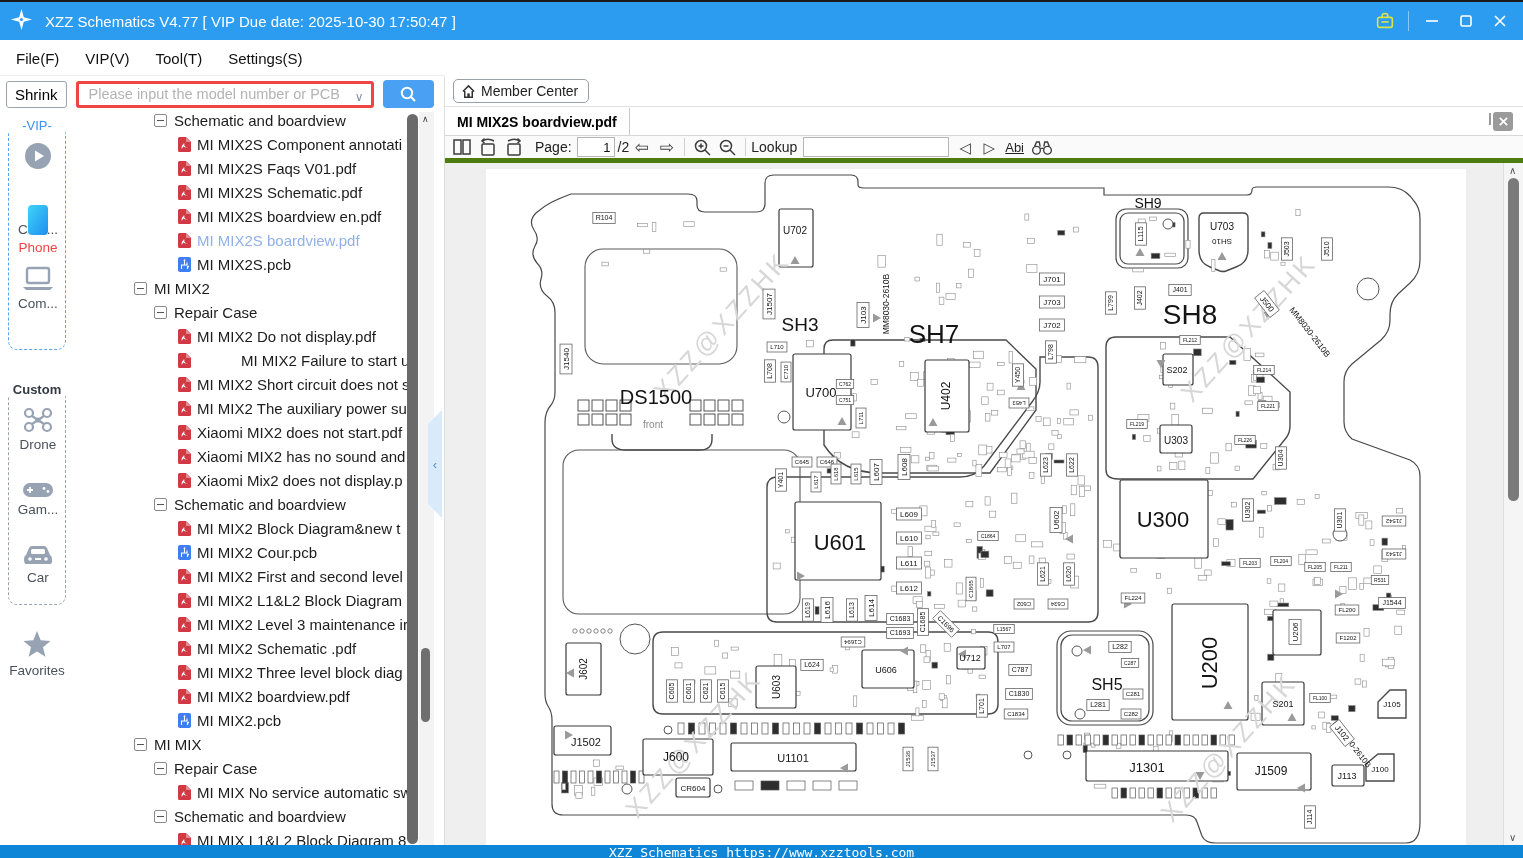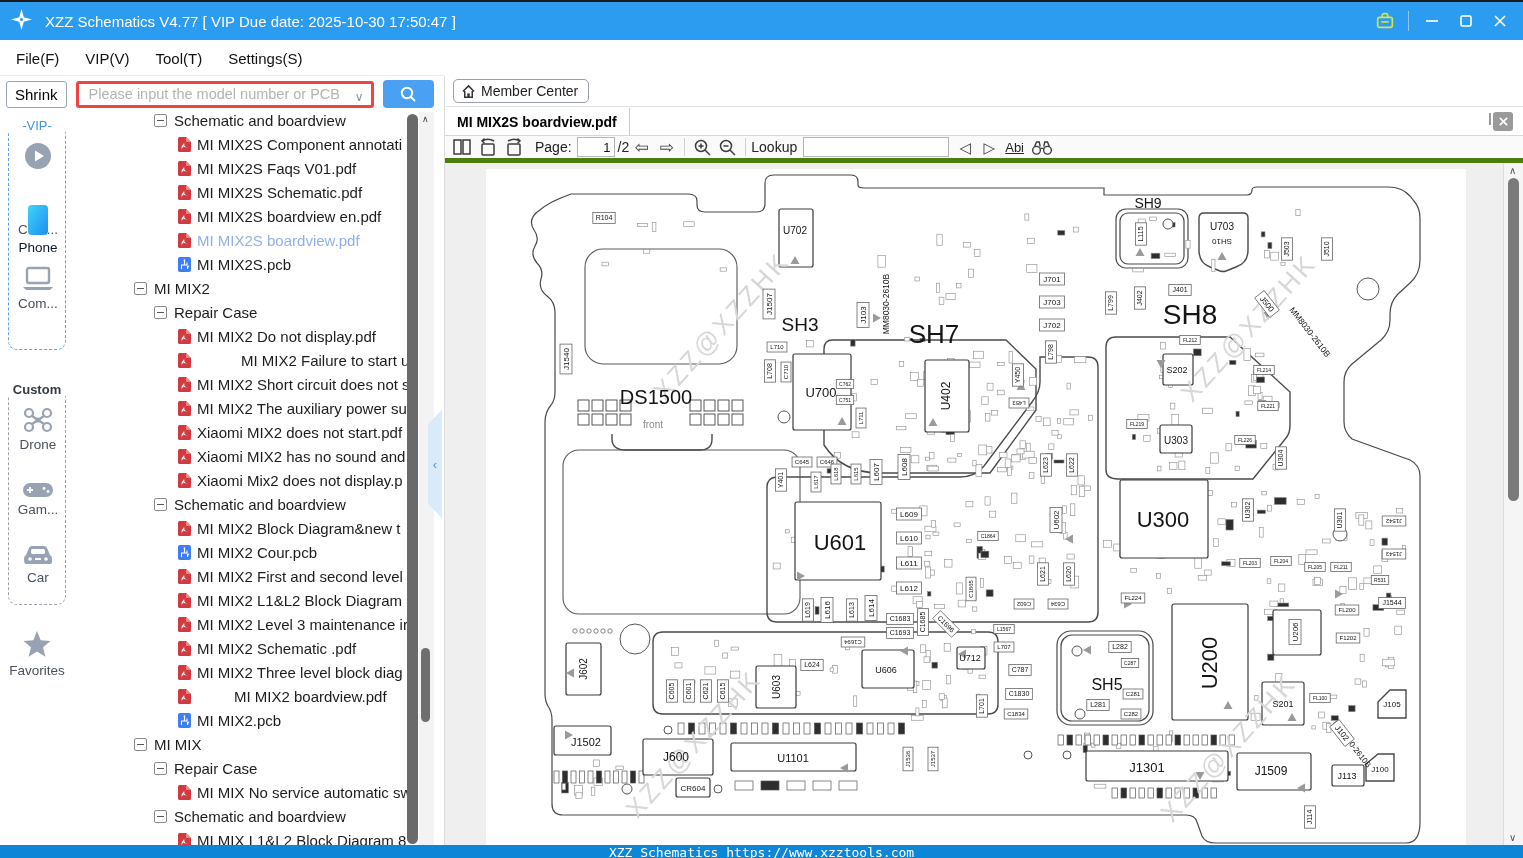--- a/index.html
+++ b/index.html
@@ -25,21 +25,21 @@
   .search-btn{margin-left:9px;width:51px;height:28px;background:#4aa0f2;border-radius:4px;display:flex;align-items:center;justify-content:center;}
   
   .side-group{position:absolute;border:1.5px dashed;border-radius:9px;width:58px;left:8px;}
   .side-group .gtitle{position:absolute;top:-9px;left:0;right:0;text-align:center;font-size:13px;background:#fff;}
   .vipbox{border-color:#57a3f2;top:124px;height:224px;}
   .vipbox .gtitle{color:#3f93ea;}
   .custombox{border-color:#9aa2ac;top:388px;height:215px;}
   .custombox .gtitle{color:#343a42;font-weight:bold;}
   .side-item{position:absolute;left:0;width:58px;display:flex;flex-direction:column;align-items:center;}
   .side-item .lbl{font-size:13.5px;color:#4a515b;margin-top:3px;white-space:nowrap;}
-  .side-item .lbl.blue{color:#0f172a;}
+  .side-item .lbl.blue{color:#ef4444;}
   .fav{position:absolute;left:8px;top:628px;width:58px;display:flex;flex-direction:column;align-items:center;}
   .fav .lbl{font-size:13.5px;color:#4a515b;margin-top:4px;}
   
   .tree{position:absolute;left:78px;top:106px;width:329px;height:737px;overflow:hidden;}
   .tree-row{height:24px;display:flex;align-items:center;white-space:nowrap;}
   .tree-row .exp{width:13px;height:13px;border:1px solid #8a8a8a;border-radius:2px;position:relative;flex:0 0 13px;margin-right:7px;background:#fff;}
   .tree-row .exp::after{content:"";position:absolute;left:2px;right:2px;top:5px;height:1.5px;background:#555;}
   .tree-row .ficon{margin-right:5px;flex:0 0 14px;display:flex;}
   .tree-row .tlabel{font-size:15px;color:#1c1c1c;}
   .tree-row.sel .tlabel{color:#8fb1e8;}
@@ -423,21 +423,21 @@
       <div class="tree-row" style="padding-left: 100px;">
         <span class="ficon">
           <svg width="13" height="15" viewBox="0 0 13 15">
             <path d="M0,1.5 Q0,0 1.5,0 H8 L13,5 V13.5 Q13,15 11.5,15 H1.5 Q0,15 0,13.5 Z" fill="#cf3b40"></path>
             <path d="M8,0 L13,5 H8 Z" fill="#e58a8d"></path>
             <path d="M3.4,11.6 Q3,9.5 5.7,6.6 Q6.6,5.3 6.3,8.4 Q7.9,10.9 9.8,10.6 Q7.2,10.9 5.3,9.6 Q3.9,11.9 3.4,11.6 Z" fill="#fff"></path>
           </svg>
         </span>
         <span class="tlabel">MI MIX2 Three level block diag</span>
       </div>
-      <div class="tree-row" style="padding-left: 100px; gap: 37px;">
+      <div class="tree-row" style="padding-left: 100px;">
         <span class="ficon">
           <svg width="13" height="15" viewBox="0 0 13 15">
             <path d="M0,1.5 Q0,0 1.5,0 H8 L13,5 V13.5 Q13,15 11.5,15 H1.5 Q0,15 0,13.5 Z" fill="#cf3b40"></path>
             <path d="M8,0 L13,5 H8 Z" fill="#e58a8d"></path>
             <path d="M3.4,11.6 Q3,9.5 5.7,6.6 Q6.6,5.3 6.3,8.4 Q7.9,10.9 9.8,10.6 Q7.2,10.9 5.3,9.6 Q3.9,11.9 3.4,11.6 Z" fill="#fff"></path>
           </svg>
         </span>
         <span class="tlabel">MI MIX2 boardview.pdf</span>
       </div>
       <div class="tree-row" style="padding-left: 100px;">

